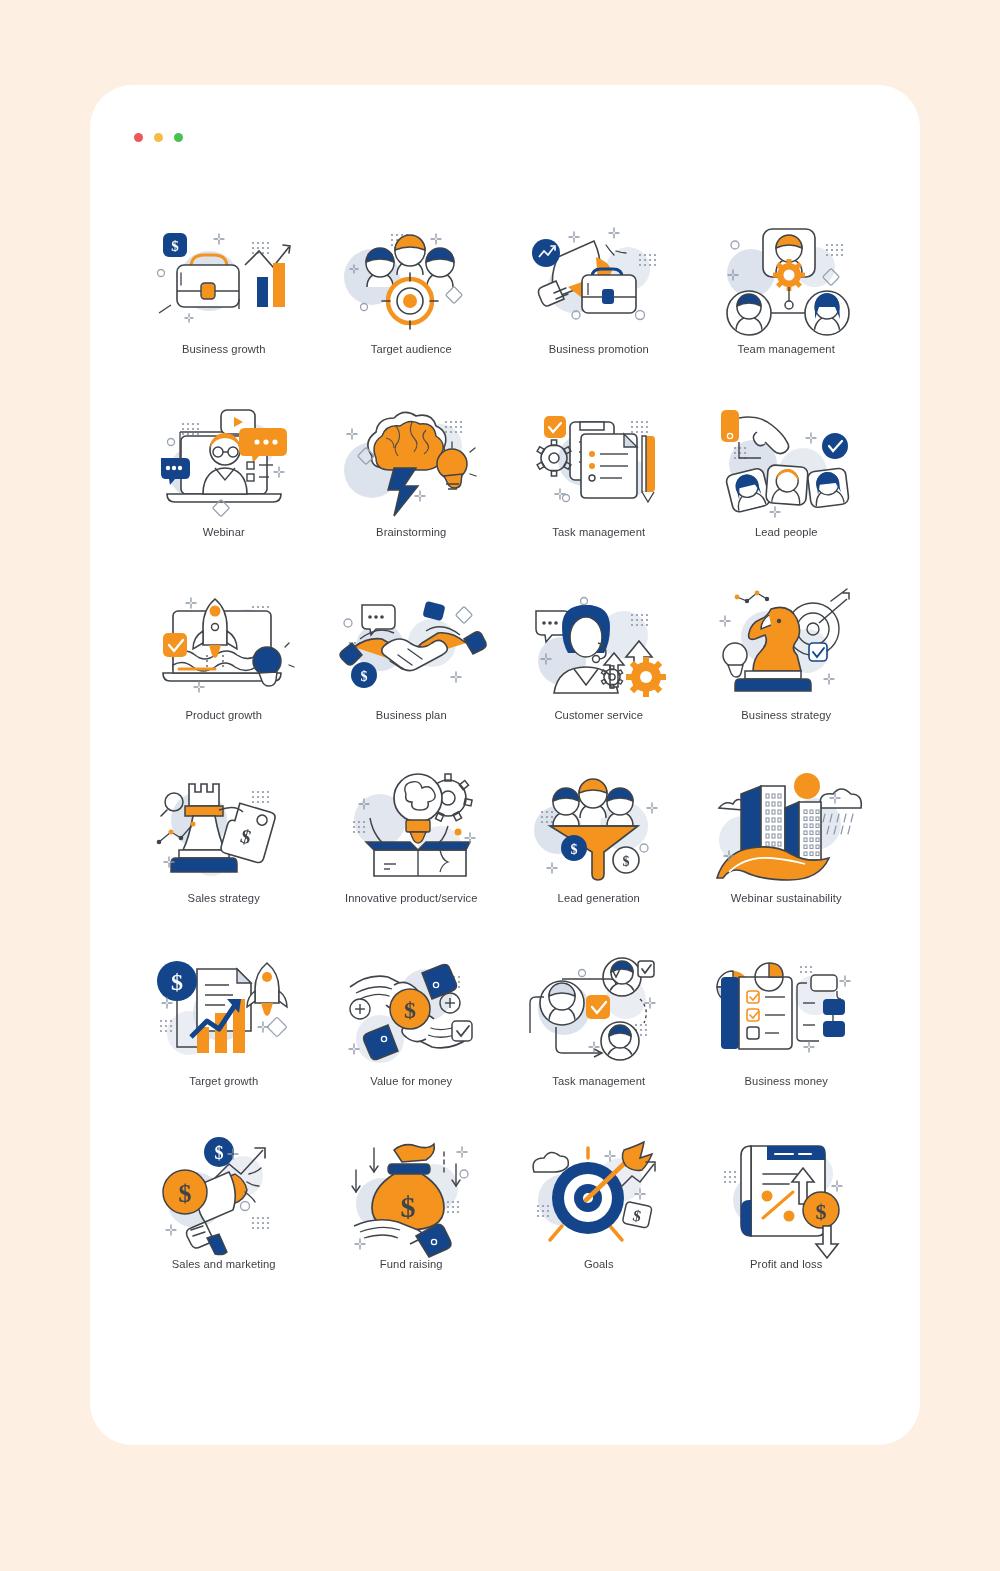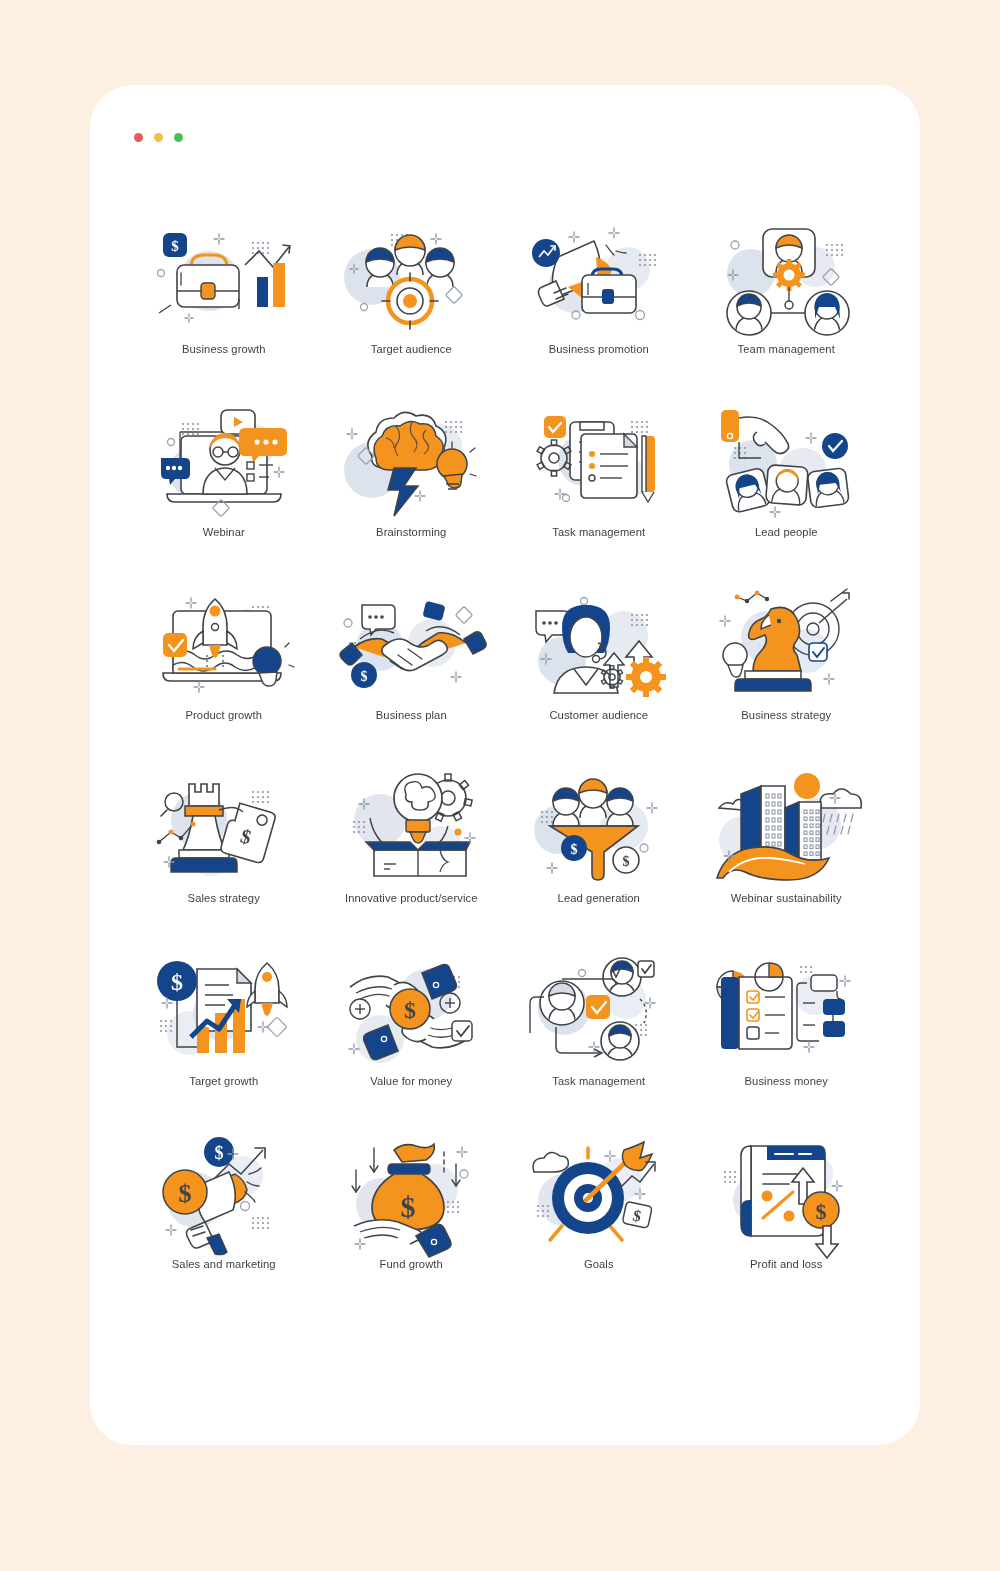--- a/index.html
+++ b/index.html
@@ -693,21 +693,21 @@
             </g>
 <circle cx="60" cy="20" r="3.5" fill="none" stroke="#9aa4b2" stroke-width="1.3"></circle>
             <g stroke="#8e98a8" stroke-width="1.3" stroke-linecap="round">
   <line x1="22" y1="73" x2="22" y2="76.7"></line>
               <line x1="22" y1="79.3" x2="22" y2="83"></line>
   <line x1="17" y1="78" x2="20.7" y2="78"></line>
               <line x1="23.3" y1="78" x2="27" y2="78"></line>
             </g>
           </svg>
         </div>
-        <div class="cap">Customer audience</div>
+        <div class="cap">Customer service</div>
       </div>
       <div class="cell">
         <div class="art">
           <svg viewBox="0 0 150 122" xmlns="http://www.w3.org/2000/svg">
 <circle cx="56" cy="56" r="26" fill="#d5dce8" opacity="0.7"></circle>
             <circle cx="96" cy="70" r="22" fill="#d5dce8" opacity="0.6"></circle>
 <g fill="none" stroke="#3f4449" stroke-width="1.4">
 <circle cx="102" cy="48" r="26"></circle>
               <circle cx="102" cy="48" r="16"></circle>
             </g>
@@ -1317,21 +1317,21 @@
               <line x1="127.3" y1="22" x2="131" y2="22"></line>
             </g>
             <g stroke="#8e98a8" stroke-width="1.3" stroke-linecap="round">
   <line x1="24" y1="109" x2="24" y2="112.7"></line>
               <line x1="24" y1="115.3" x2="24" y2="119"></line>
   <line x1="19" y1="114" x2="22.7" y2="114"></line>
               <line x1="25.3" y1="114" x2="29" y2="114"></line>
             </g>
           </svg>
         </div>
-        <div class="cap">Fund growth</div>
+        <div class="cap">Fund raising</div>
       </div>
       <div class="cell">
         <div class="art">
           <svg viewBox="0 0 150 122" xmlns="http://www.w3.org/2000/svg">
 <circle cx="40" cy="70" r="26" fill="#d5dce8" opacity="0.7"></circle>
             <circle cx="96" cy="50" r="22" fill="#d5dce8" opacity="0.5"></circle>
 <circle cx="14" cy="76" r="1.1" fill="#8e98a8"></circle>
             <circle cx="14" cy="81" r="1.1" fill="#8e98a8"></circle>
             <circle cx="14" cy="86" r="1.1" fill="#8e98a8"></circle>
             <circle cx="19" cy="76" r="1.1" fill="#8e98a8"></circle>

